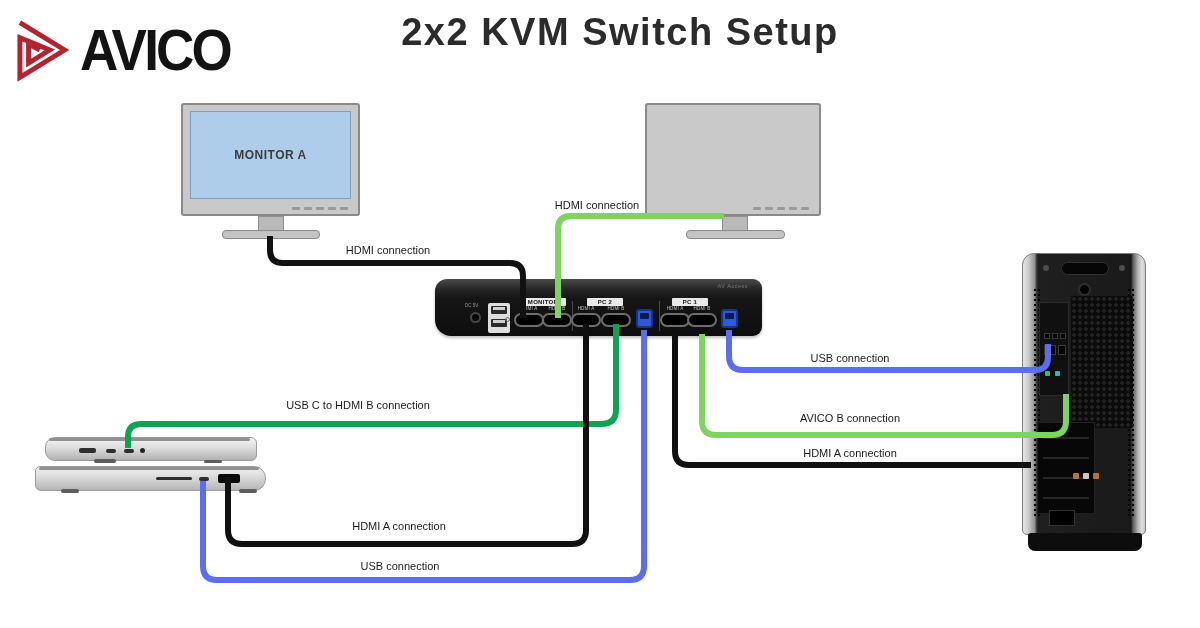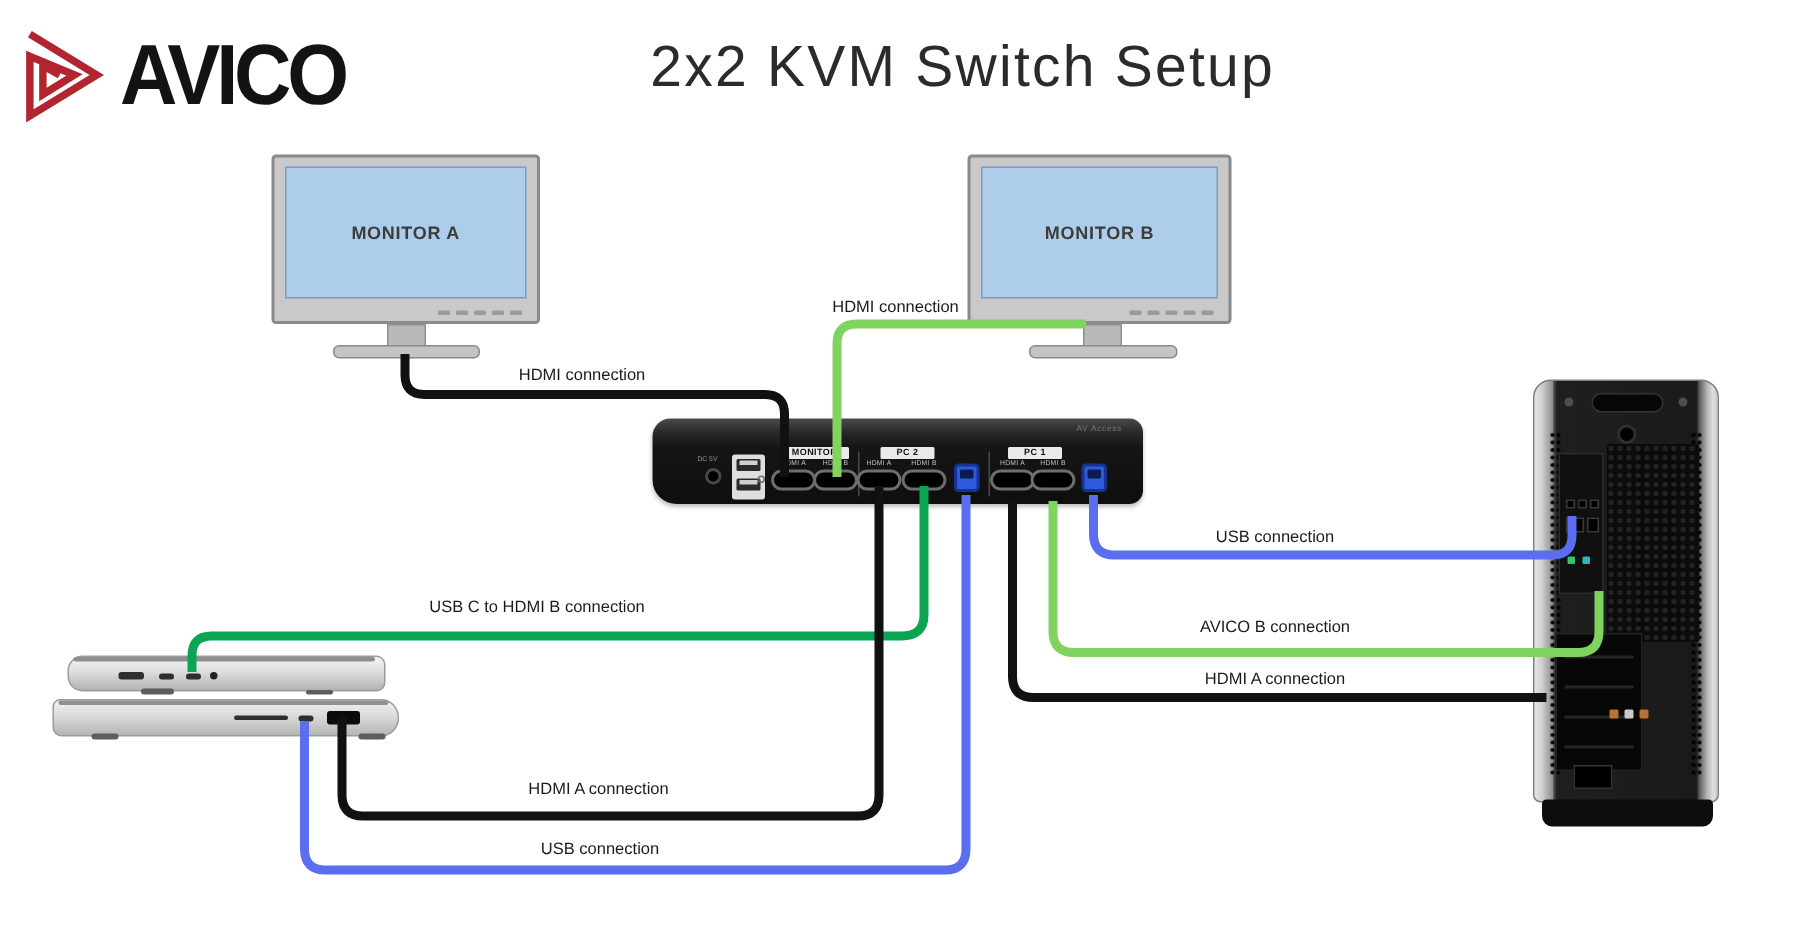--- a/index.html
+++ b/index.html
@@ -3,21 +3,21 @@
 <meta charset="utf-8">
 <style>
   html,body{margin:0;padding:0;}
   body{font-family:"Liberation Sans",sans-serif;background:#ffffff;}
   .canvas{position:relative;width:1200px;height:628px;background:#ffffff;overflow:hidden;}
 
   
   .logo-wrap{position:absolute;left:10px;top:8px;width:300px;height:84px;display:flex;align-items:center;}
   .logo-tri{width:62px;height:80px;}
   .brand{font-size:57px;font-weight:bold;color:#131313;letter-spacing:-3px;transform:scaleX(.93);transform-origin:left center;margin-left:8px;}
-  .title{position:absolute;left:390px;top:24px;width:460px;text-align:right;font-size:38px;font-weight:400;color:#2b2b2b;letter-spacing:1.5px;transform:scaleY(1.02);}
+  .title{position:absolute;left:390px;top:11px;width:460px;text-align:center;font-size:38px;font-weight:700;color:#2b2b2b;letter-spacing:1.5px;transform:scaleY(1.02);}
 
   
   .monitor{position:absolute;background:#c9c9c9;border:2px solid #8a8a8a;border-radius:3px;box-sizing:border-box;}
   .screen{position:absolute;left:7px;top:6px;right:7px;bottom:15px;background:#adcdea;border:1px solid #7f9cbd;display:flex;align-items:center;justify-content:center;}
   .screen-label{font-size:12px;font-weight:bold;color:#3c3c3c;letter-spacing:.5px;}
   .mon-buttons{position:absolute;right:10px;bottom:4px;display:flex;gap:4px;}
   .mon-buttons i{display:block;width:8px;height:3px;background:#9a9a9a;border-radius:1px;}
   .neck{position:absolute;background:#b9b9b9;border:1px solid #8f8f8f;box-sizing:border-box;}
   .mbase{position:absolute;background:#c4c4c4;border:1px solid #8a8a8a;border-radius:4px;box-sizing:border-box;}
 
@@ -97,23 +97,20 @@
         <i></i>
         <i></i>
         <i></i>
         <i></i>
       </div>
   </div>
   <div class="neck" style="left:258px;top:216px;width:26px;height:16px;"></div>
   <div class="mbase" style="left:222px;top:230px;width:98px;height:9px;"></div>
 
   <div class="monitor" style="left:645px;top:103px;width:176px;height:113px;">
-    <div class="screen">
-      <span class="screen-label">MONITOR B</span>
-    </div>
     <div class="mon-buttons">
         <i></i>
         <i></i>
         <i></i>
         <i></i>
         <i></i>
       </div>
   </div>
   <div class="neck" style="left:722px;top:216px;width:26px;height:16px;"></div>
   <div class="mbase" style="left:686px;top:230px;width:99px;height:9px;"></div>

